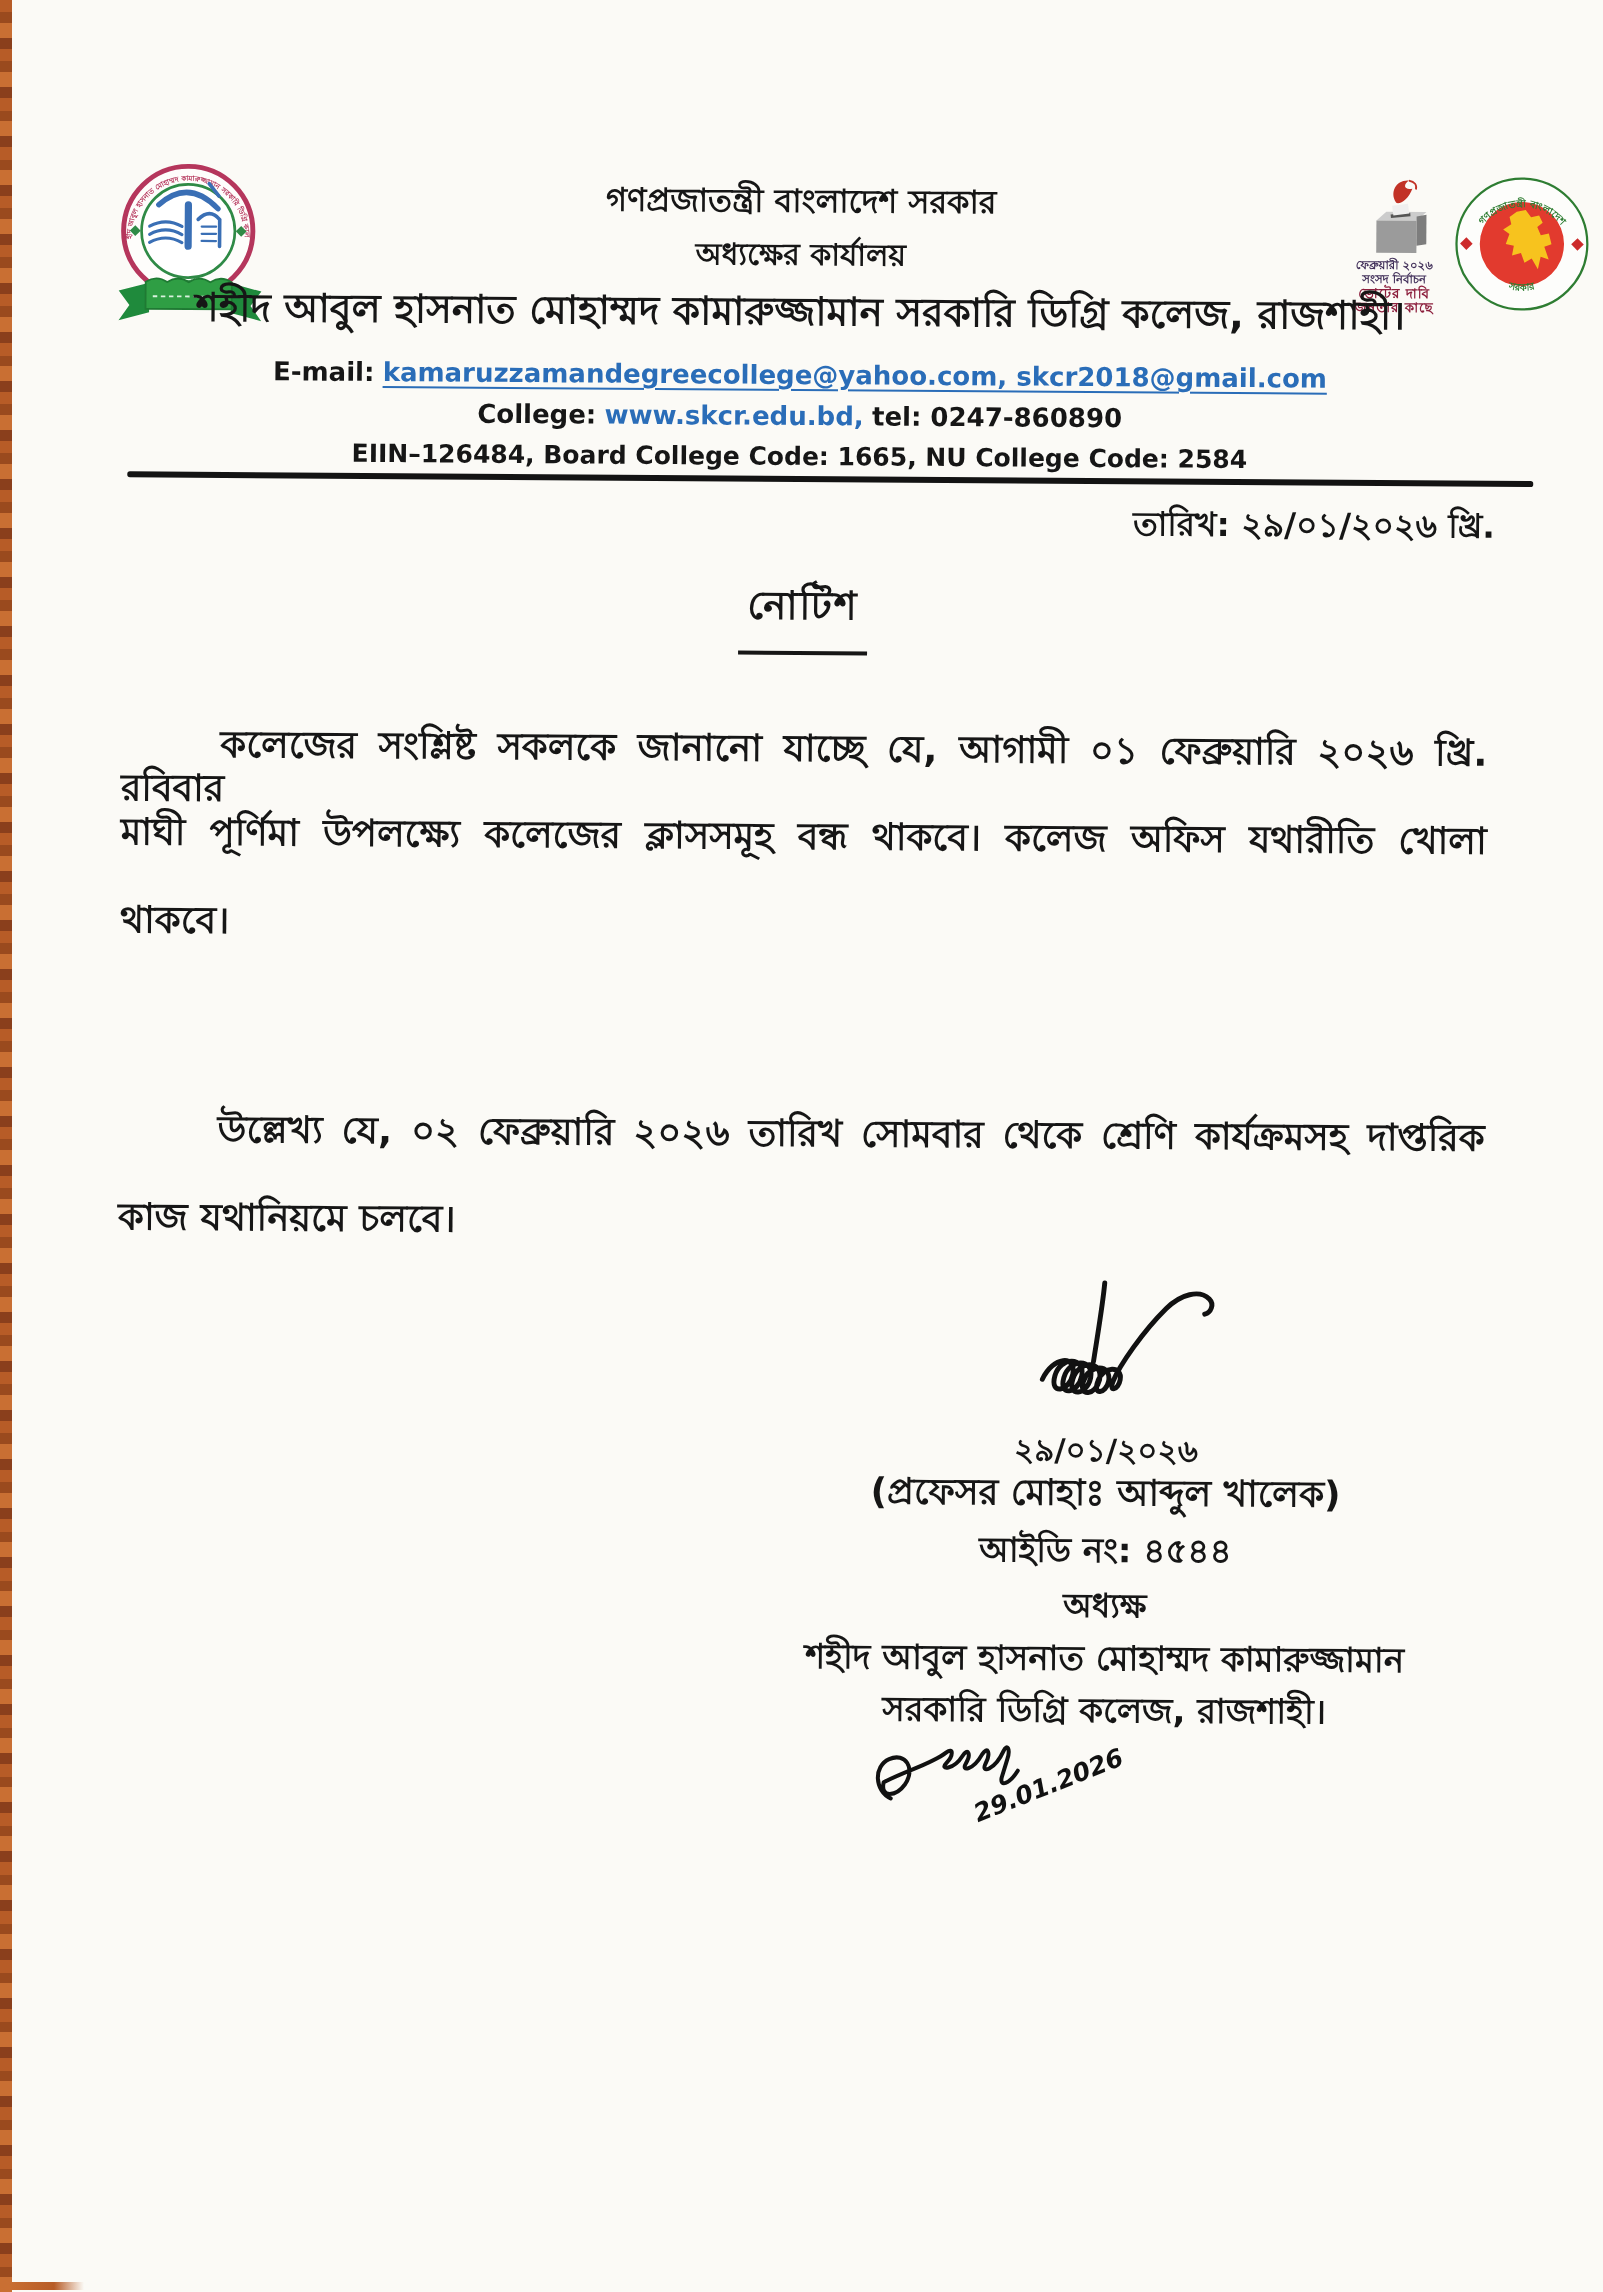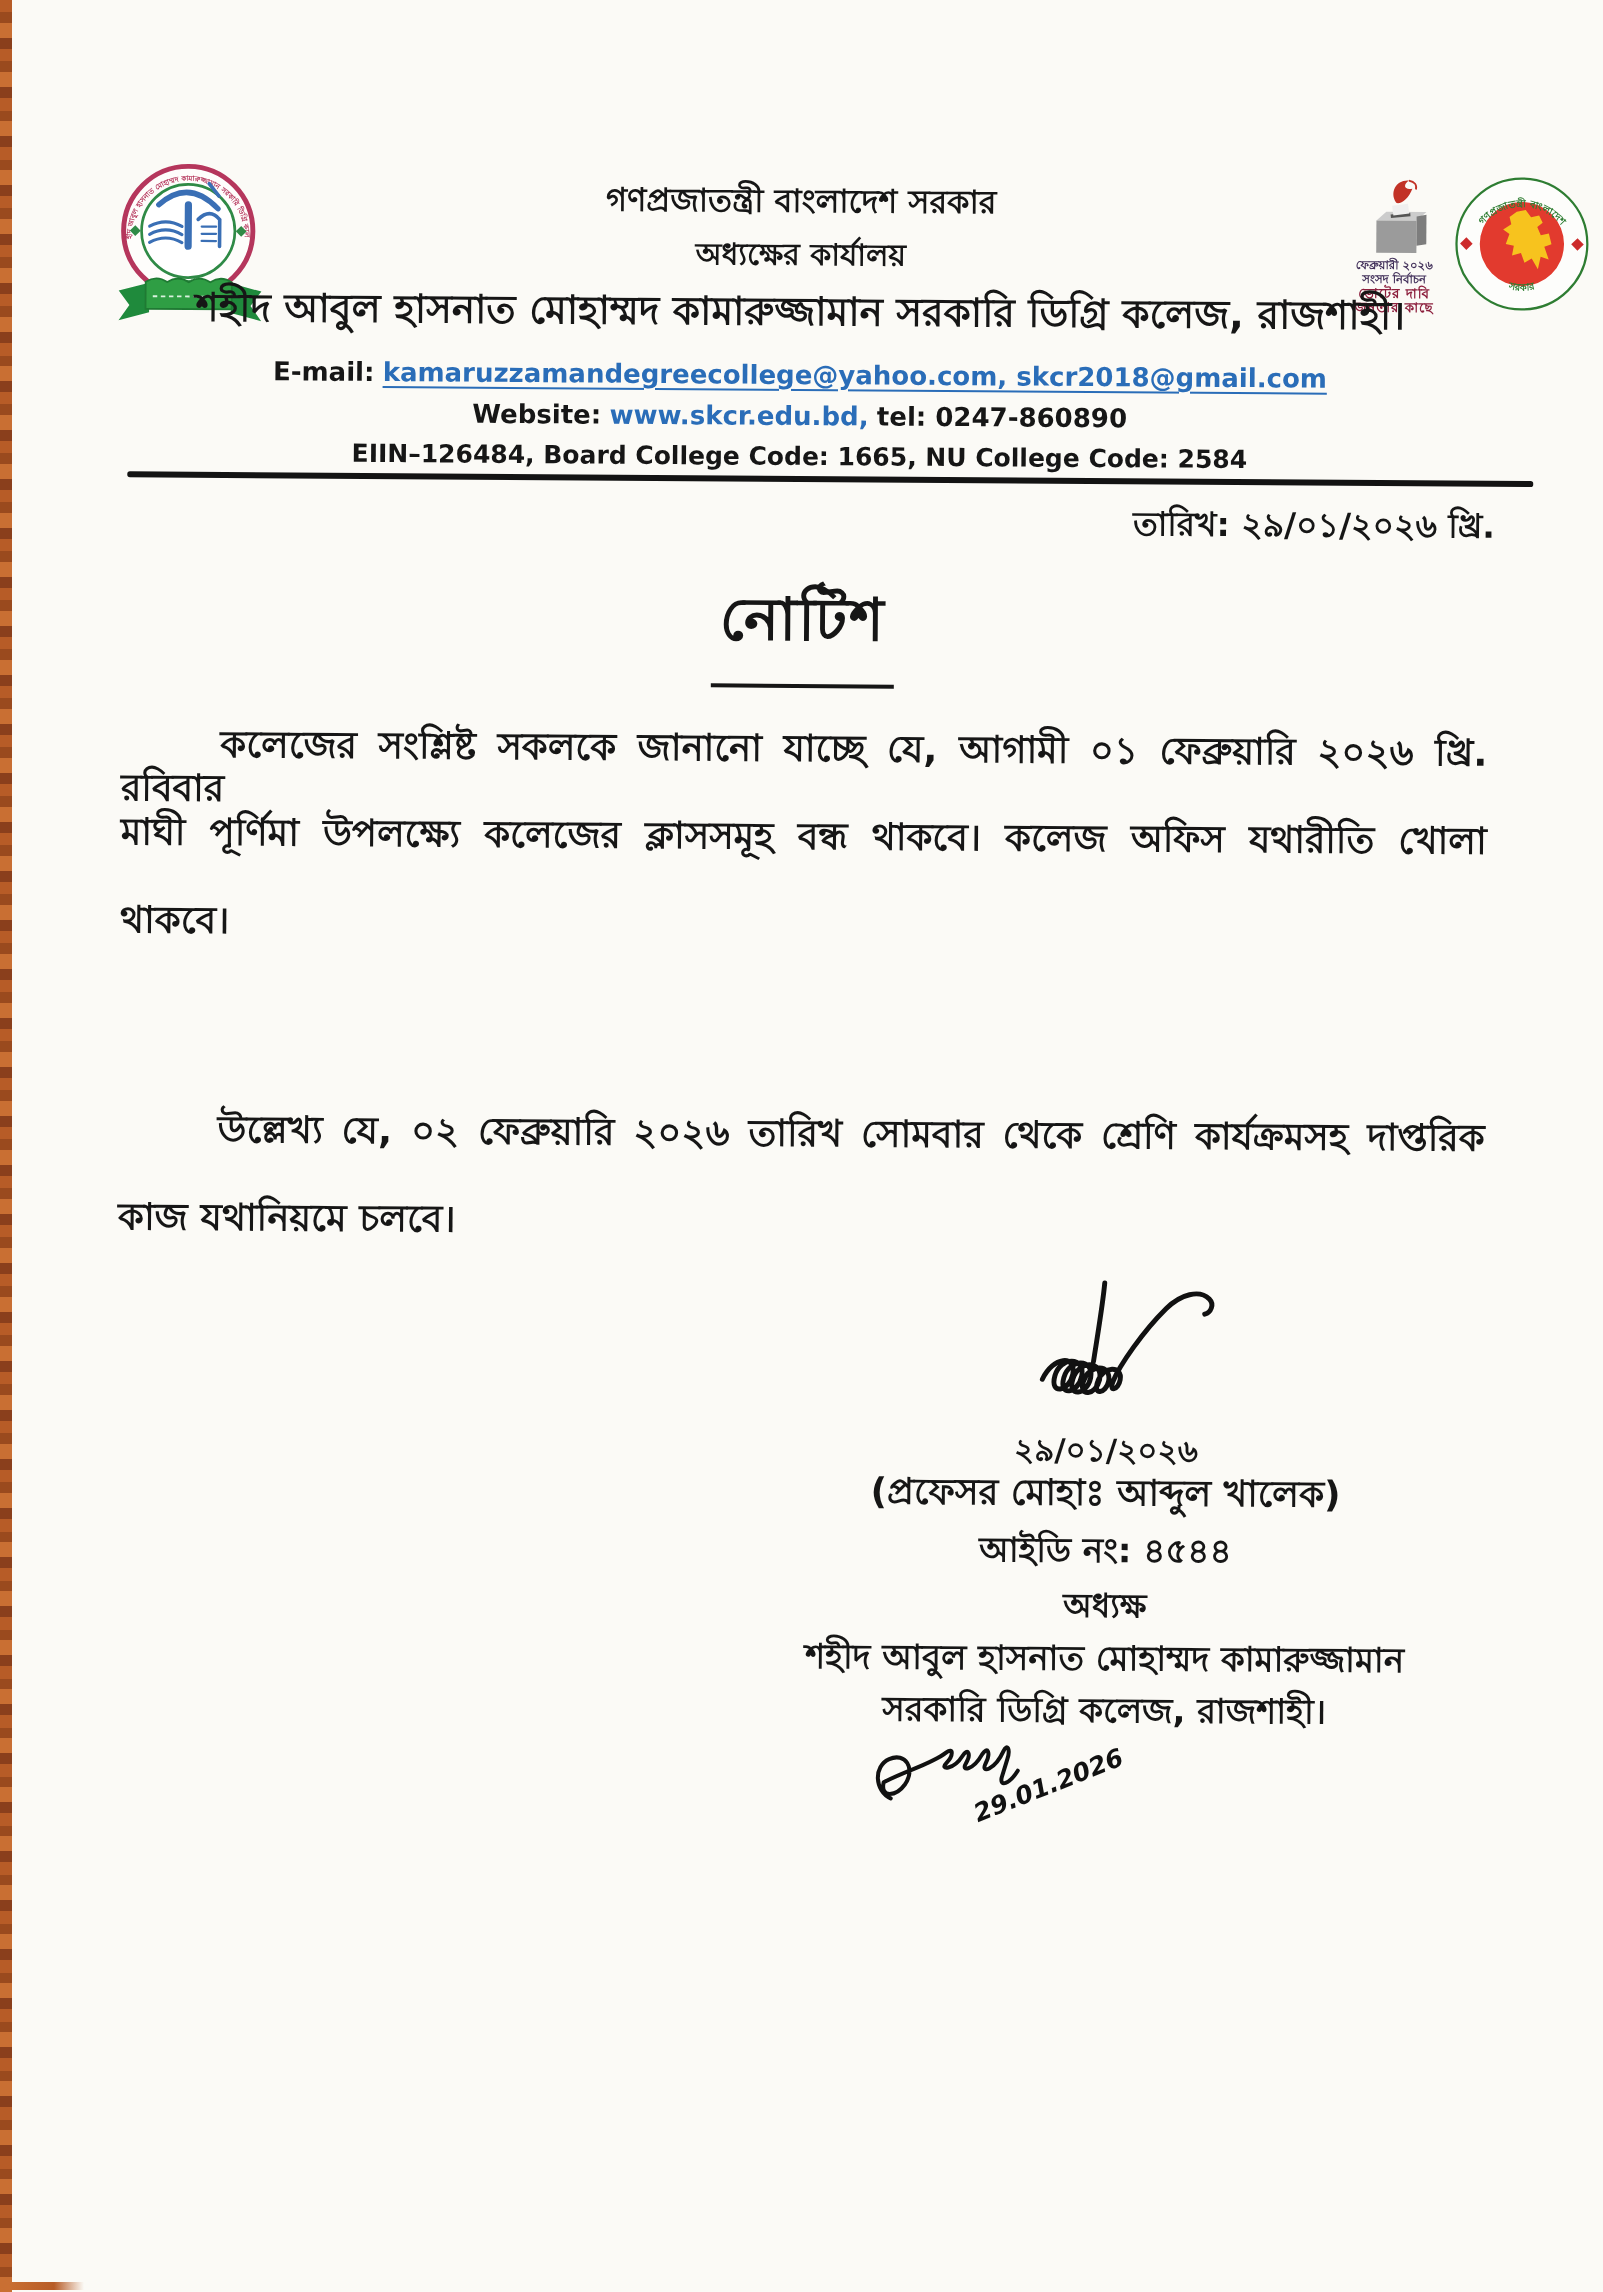--- a/index.html
+++ b/index.html
@@ -27,21 +27,21 @@
   .hdr-email{top:360px;font-size:26px;}
   .hdr-web{top:401px;font-size:26px;}
   .hdr-codes{top:442px;font-size:25px;font-weight:700;}
   .lbl{font-weight:700;color:#161616;}
   .lnk{color:#2a6db8;font-weight:600;}
   .lnk.u{text-decoration:underline;text-underline-offset:4.5px;}
   .rule{top:476px;left:125px;width:1406px;height:6.3px;background:#131313;border-radius:2.7px;}
   .date-line{top:496px;left:716px;width:777px;text-align:right;font-size:33px;font-weight:700;white-space:nowrap;}
   .title-wrap{top:575px;left:0;width:1603px;text-align:center;}
   .title{
-    display:inline-block;font-size:59px;font-weight:700;letter-spacing:1.8px;
+    display:inline-block;font-size:39px;font-weight:700;letter-spacing:1.8px;
     padding:0 9px 10.7px 9px;border-bottom:4.5px solid #161616;
   }
   .bodyline{
     position:absolute;left:121px;width:1366px;
     font-size:37px;font-weight:600;line-height:1.2;
   }
   .just{text-align:justify;text-align-last:justify;}
   .ind{text-indent:99px;}
   .p1l1{top:727px;} .p1l2{top:815px;} .p1l3{top:903px;}
   .p2l1{top:1112px;} .p2l2{top:1200px;}
@@ -142,21 +142,21 @@
   <div class="abs centered hdr-govt">গণপ্রজাতন্ত্রী বাংলাদেশ সরকার</div>
   <div class="abs centered hdr-office">অধ্যক্ষের কার্যালয়</div>
   <div class="abs centered hdr-college">শহীদ আবুল হাসনাত মোহাম্মদ কামারুজ্জামান সরকারি ডিগ্রি কলেজ, রাজশাহী।</div>
 
   <div class="abs centered hdr-email">
     <span class="lbl">E-mail:</span>
     <span class="lnk u">kamaruzzamandegreecollege@yahoo.com, skcr2018@gmail.com</span>
   </div>
 
   <div class="abs centered hdr-web">
-    <span class="lbl">Website:</span>
+    <span class="lbl">College:</span>
     <span class="lnk">www.skcr.edu.bd,</span>
     <span class="lbl">tel: 0247-860890</span>
   </div>
 
   <div class="abs centered hdr-codes">EIIN–126484, Board College Code: 1665, NU College Code: 2584</div>
 
   <div class="abs rule"></div>
 
   <div class="abs date-line">তারিখ: ২৯/০১/২০২৬ খ্রি.</div>
 

